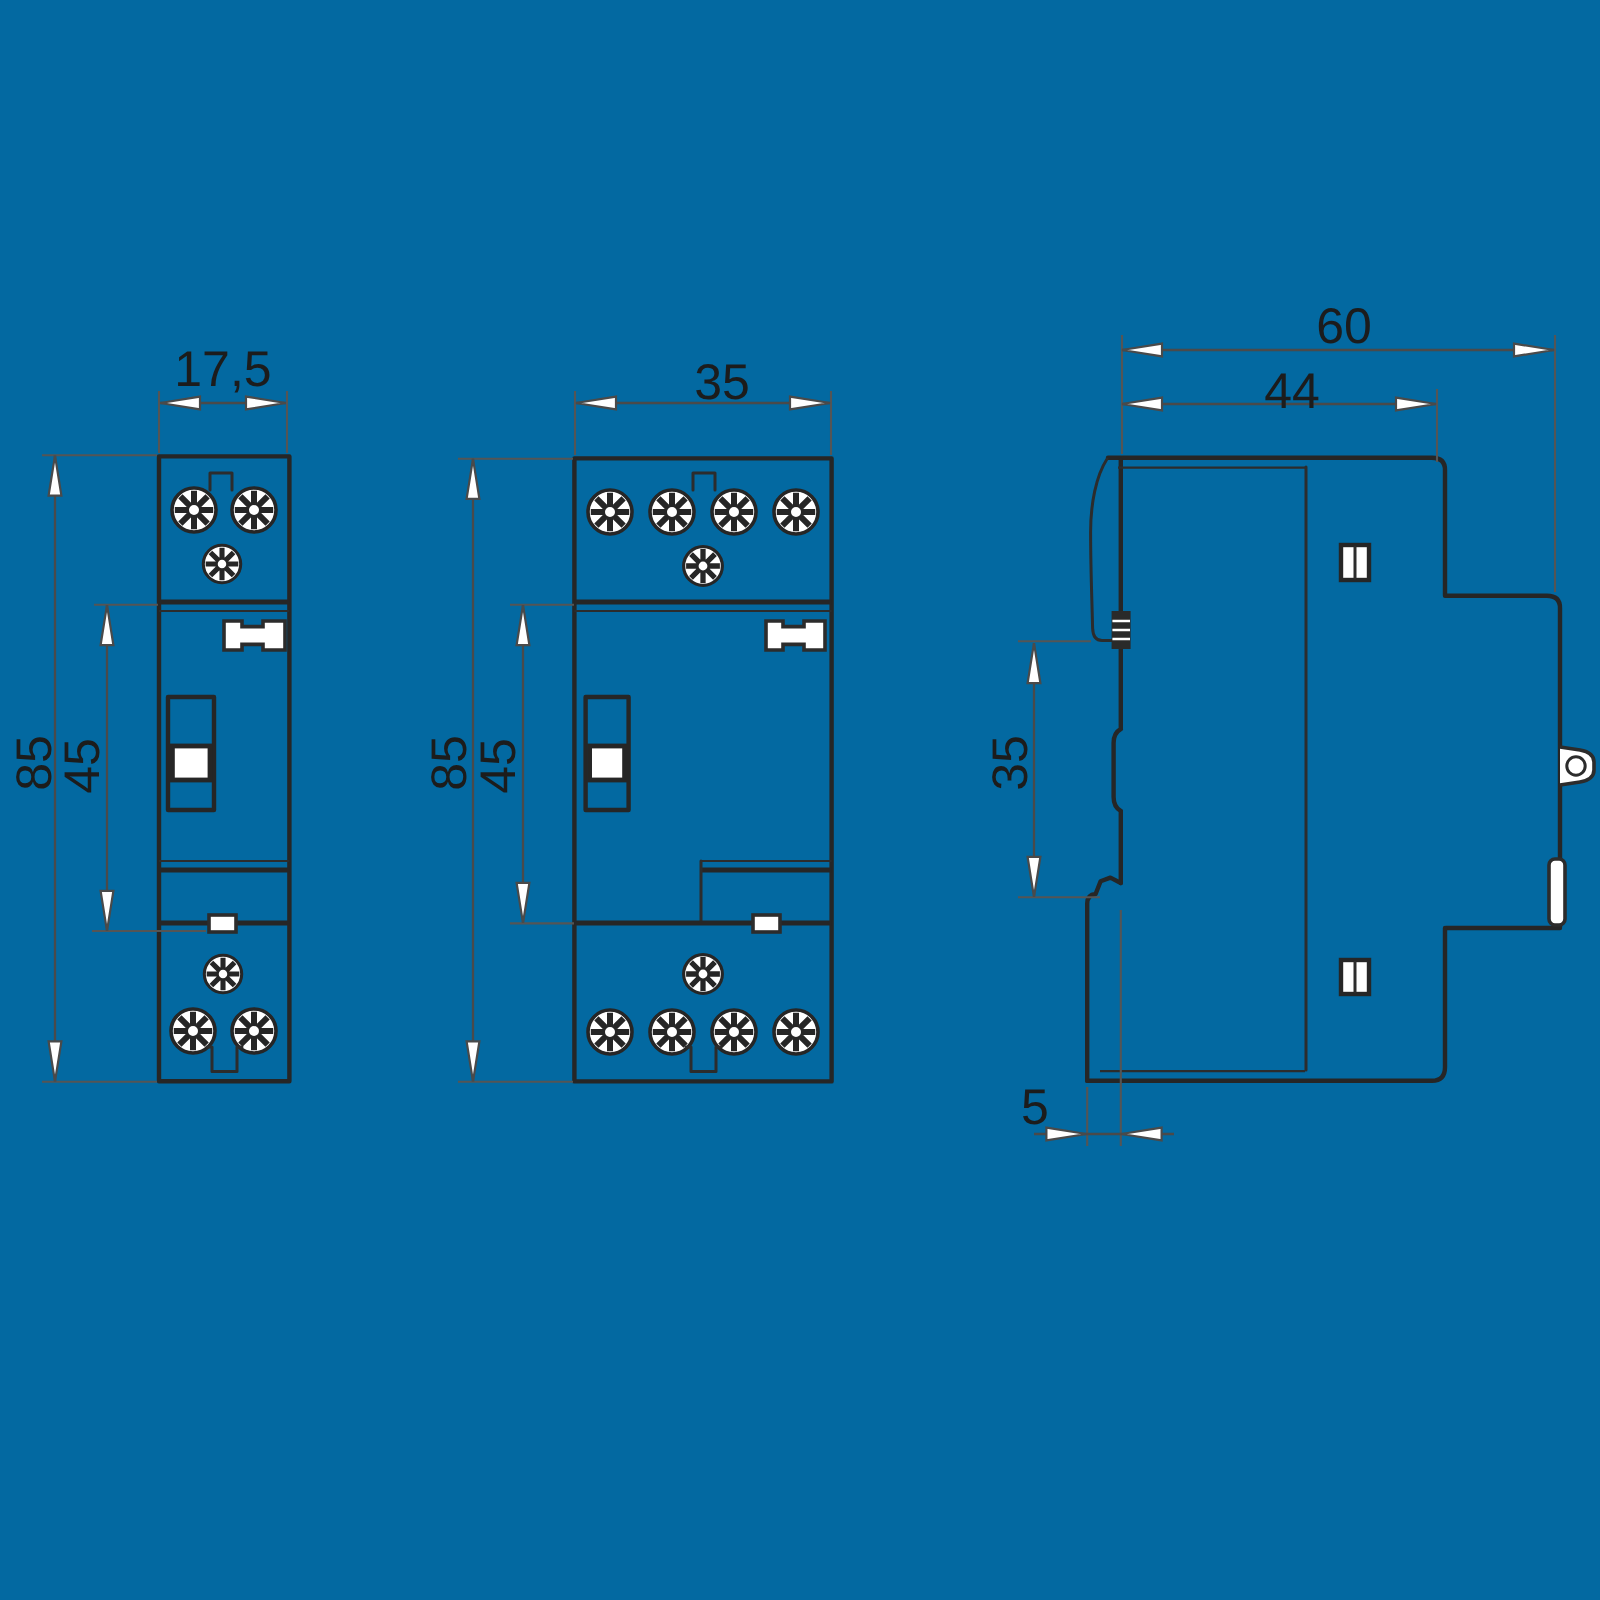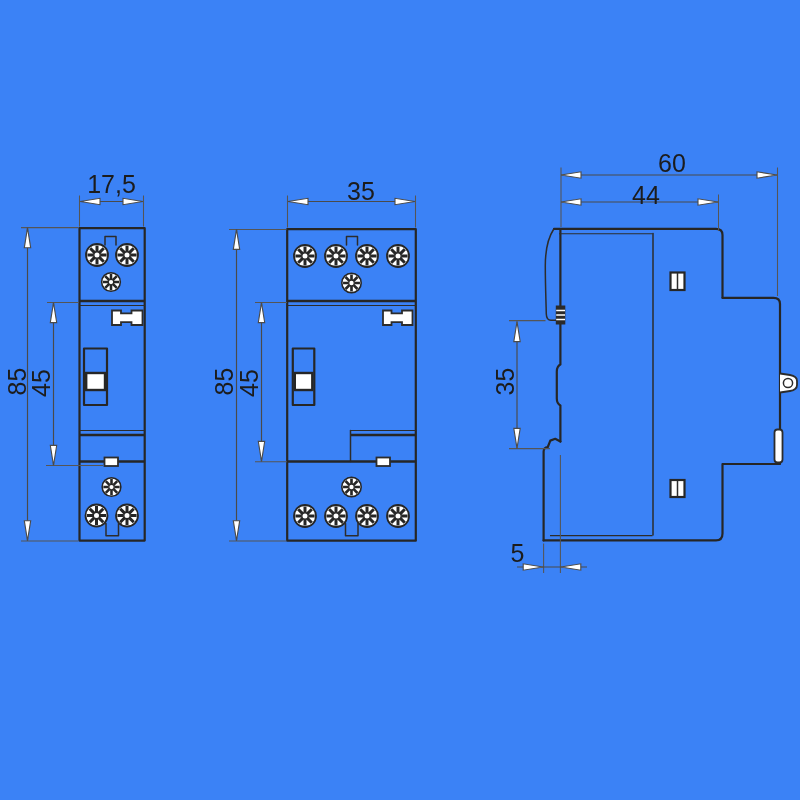--- a/index.html
+++ b/index.html
@@ -1,16 +1,16 @@
 <!DOCTYPE html>
 <html><head>
 <meta charset="utf-8">
 <style>
   html,body{margin:0;padding:0;background:#ffffff;}
-  .stage{width:800px;height:800px;background:#3b82f6;position:relative;overflow:hidden;}
+  .stage{width:800px;height:800px;background:#0369a1;position:relative;overflow:hidden;}
   svg{display:block;}
   text{font-family:"Liberation Sans","DejaVu Sans",sans-serif;font-size:25px;fill:#1c1c1c;}
   .outline{stroke:#262626;stroke-width:2.2;fill:none;stroke-linejoin:round;stroke-linecap:round;}
   .outline-thin{stroke:#2c2c2c;stroke-width:1.5;fill:none;stroke-linejoin:round;stroke-linecap:round;}
   .detail{stroke:#2c2c2c;stroke-width:1.8;fill:#ffffff;stroke-linejoin:miter;}
   .sep-thick{stroke:#262626;stroke-width:2.4;fill:none;}
   .sep-thin{stroke:#2c2c2c;stroke-width:1.1;fill:none;}
   .dim{stroke:#4a4a4a;stroke-width:1.15;fill:none;}
   .ext{stroke:#555555;stroke-width:1.05;fill:none;}
   .arrow{fill:#ffffff;stroke:#4a4a4a;stroke-width:1.1;stroke-linejoin:miter;}

